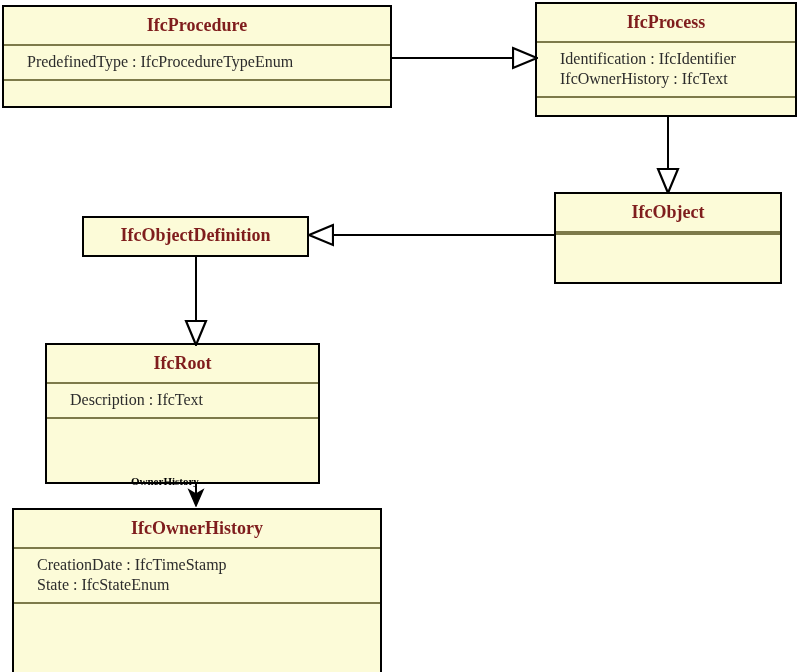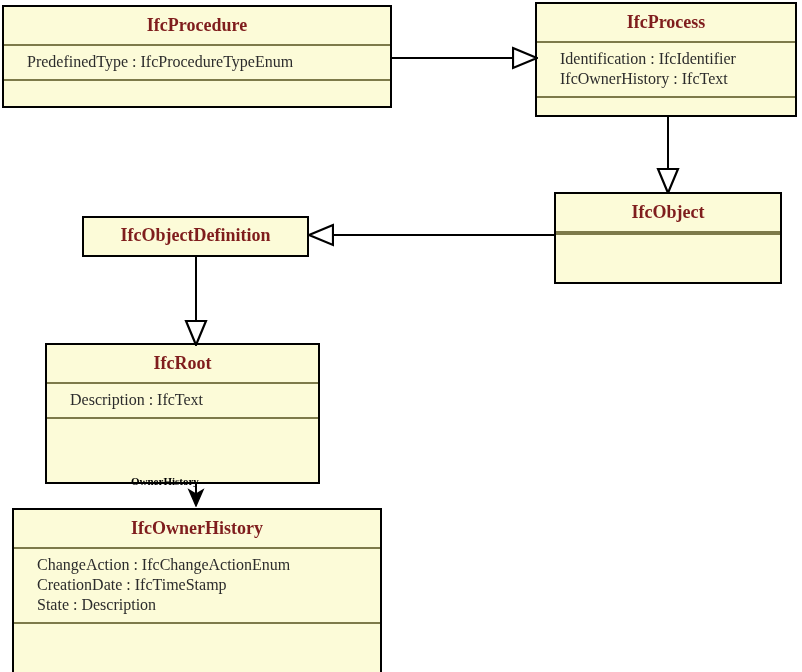--- a/index.html
+++ b/index.html
@@ -150,21 +150,20 @@
       <div class="uml-attr">Description : IfcText</div>
     </div>
     <div class="uml-sep"></div>
     <div class="uml-ops"></div>
   </div>
 
   <div class="uml-class" style="left:12px; top:508px; width:370px; height:168px;">
     <div class="uml-title">IfcOwnerHistory</div>
     <div class="uml-sep"></div>
     <div class="uml-attrs">
-      <div class="uml-attr">ChangeAction : IfcChangeActionEnum</div>
       <div class="uml-attr">CreationDate : IfcTimeStamp</div>
-      <div class="uml-attr">State : Description</div>
+      <div class="uml-attr">State : IfcStateEnum</div>
     </div>
     <div class="uml-sep"></div>
     <div class="uml-ops"></div>
   </div>
 
 </div>
 
 </body></html>

